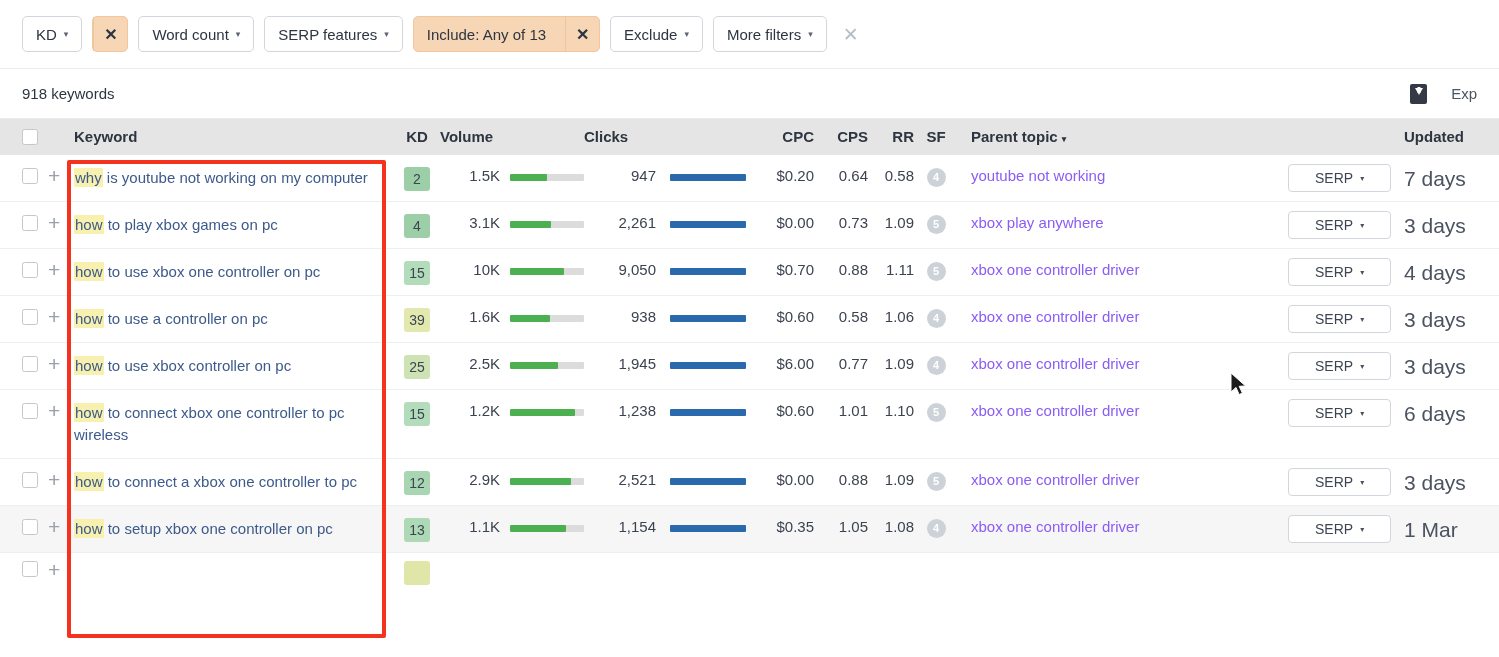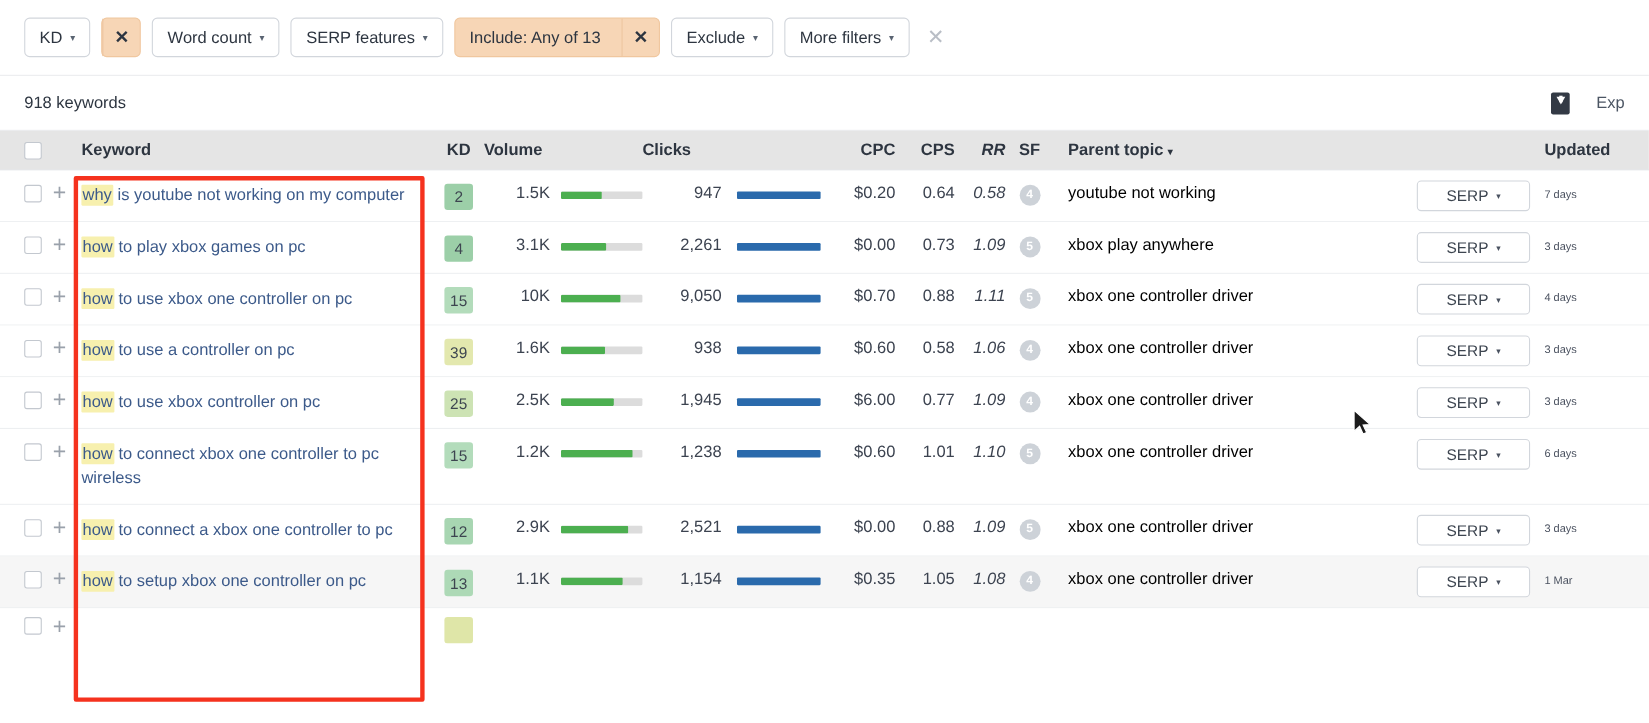--- a/index.html
+++ b/index.html
@@ -85,21 +85,21 @@
   .c-check { width:26px; flex:none; padding-top:13px; }
   .c-plus  { width:26px; flex:none; padding-top:10px; }
   .c-kw    { width:320px; flex:none; padding:12px 10px 12px 0; }
   .c-kd    { width:46px; flex:none; text-align:center; padding-top:12px; }
   .c-vol   { width:60px; flex:none; text-align:right; padding-top:12px; }
   .c-volbar{ width:84px; flex:none; padding-top:19px; padding-left:10px; }
   .c-clicks{ width:72px; flex:none; text-align:right; padding-top:12px; }
   .c-clickbar{ width:90px; flex:none; padding-top:19px; padding-left:14px; }
   .c-cpc   { width:68px; flex:none; text-align:right; padding-top:12px; }
   .c-cps   { width:54px; flex:none; text-align:right; padding-top:12px; }
-  .c-rr    { width:46px; flex:none; text-align:right; padding-top:12px;font-style:italic; }
+  .c-rr    { width:46px; flex:none; text-align:right; padding-top:12px; }
   .c-sf    { width:44px; flex:none; text-align:center; padding-top:12px; }
   .c-pt    { width:330px; flex:none; padding:12px 8px 12px 13px; }
   .c-serp  { width:110px; flex:none; padding-top:9px; }
   .c-upd   { width:auto; flex:1; padding-top:12px; padding-left:6px; }
 
   .hdr-check { width:26px; flex:none; }
   .hdr-plus  { width:26px; flex:none; }
 
   .chk {
     width:16px; height:16px; border:1.5px solid #c3c8cf;
@@ -130,30 +130,30 @@
   }
   .bar-fill { height:100%; background:#4caf50; border-radius:1px; }
   .bar-blue { height:7px; background:#2a6aac; border-radius:1px; width:100%; }
 
   .sf-badge {
     display:inline-flex; align-items:center; justify-content:center;
     width:19px; height:19px; border-radius:50%;
     background:#cdd2d8; color:#ffffff; font-size:11px; font-weight:bold;
   }
 
-  .pt-link { color:#000000; font-size:15px; cursor:pointer; }
+  .pt-link { color:#8b5cf6; font-size:15px; cursor:pointer; }
 
   .serp-btn {
     display:inline-flex; align-items:center; justify-content:center; gap:7px;
     border:1px solid #d2d6dc; border-radius:4px; background:#fff;
     height:28px; padding:0 26px; font-size:14px; color:#3d4550; cursor:pointer;
   }
   .serp-btn .caret { font-size:8px; color:#4a5260; }
 
-  .upd { font-size:10px; color:#4b5260; white-space:nowrap; }
+  .upd { font-size:21px; color:#4b5260; white-space:nowrap; }
 
   
   .annot {
     position:absolute; left:67px; top:160px;
     width:319px; height:478px;
     border:4px solid #f5321e; border-radius:2px;
     pointer-events:none; z-index:30;
   }
 
   

